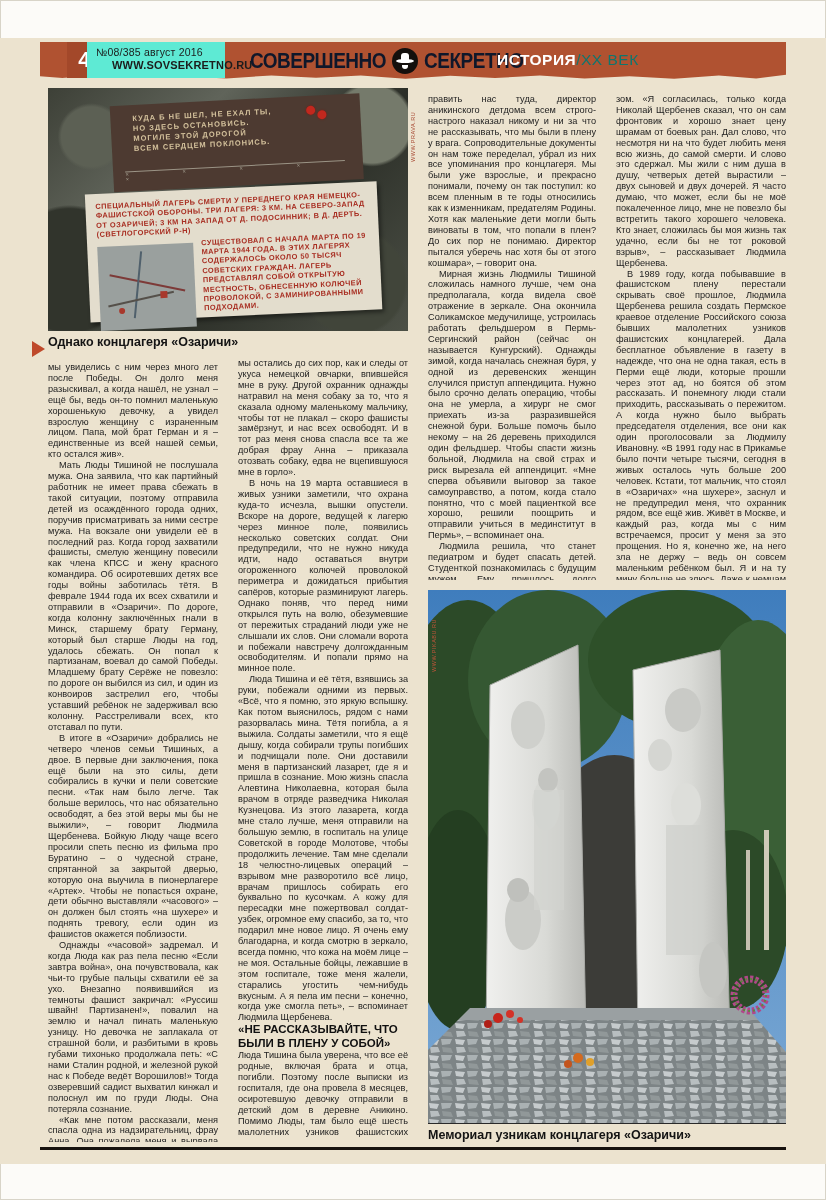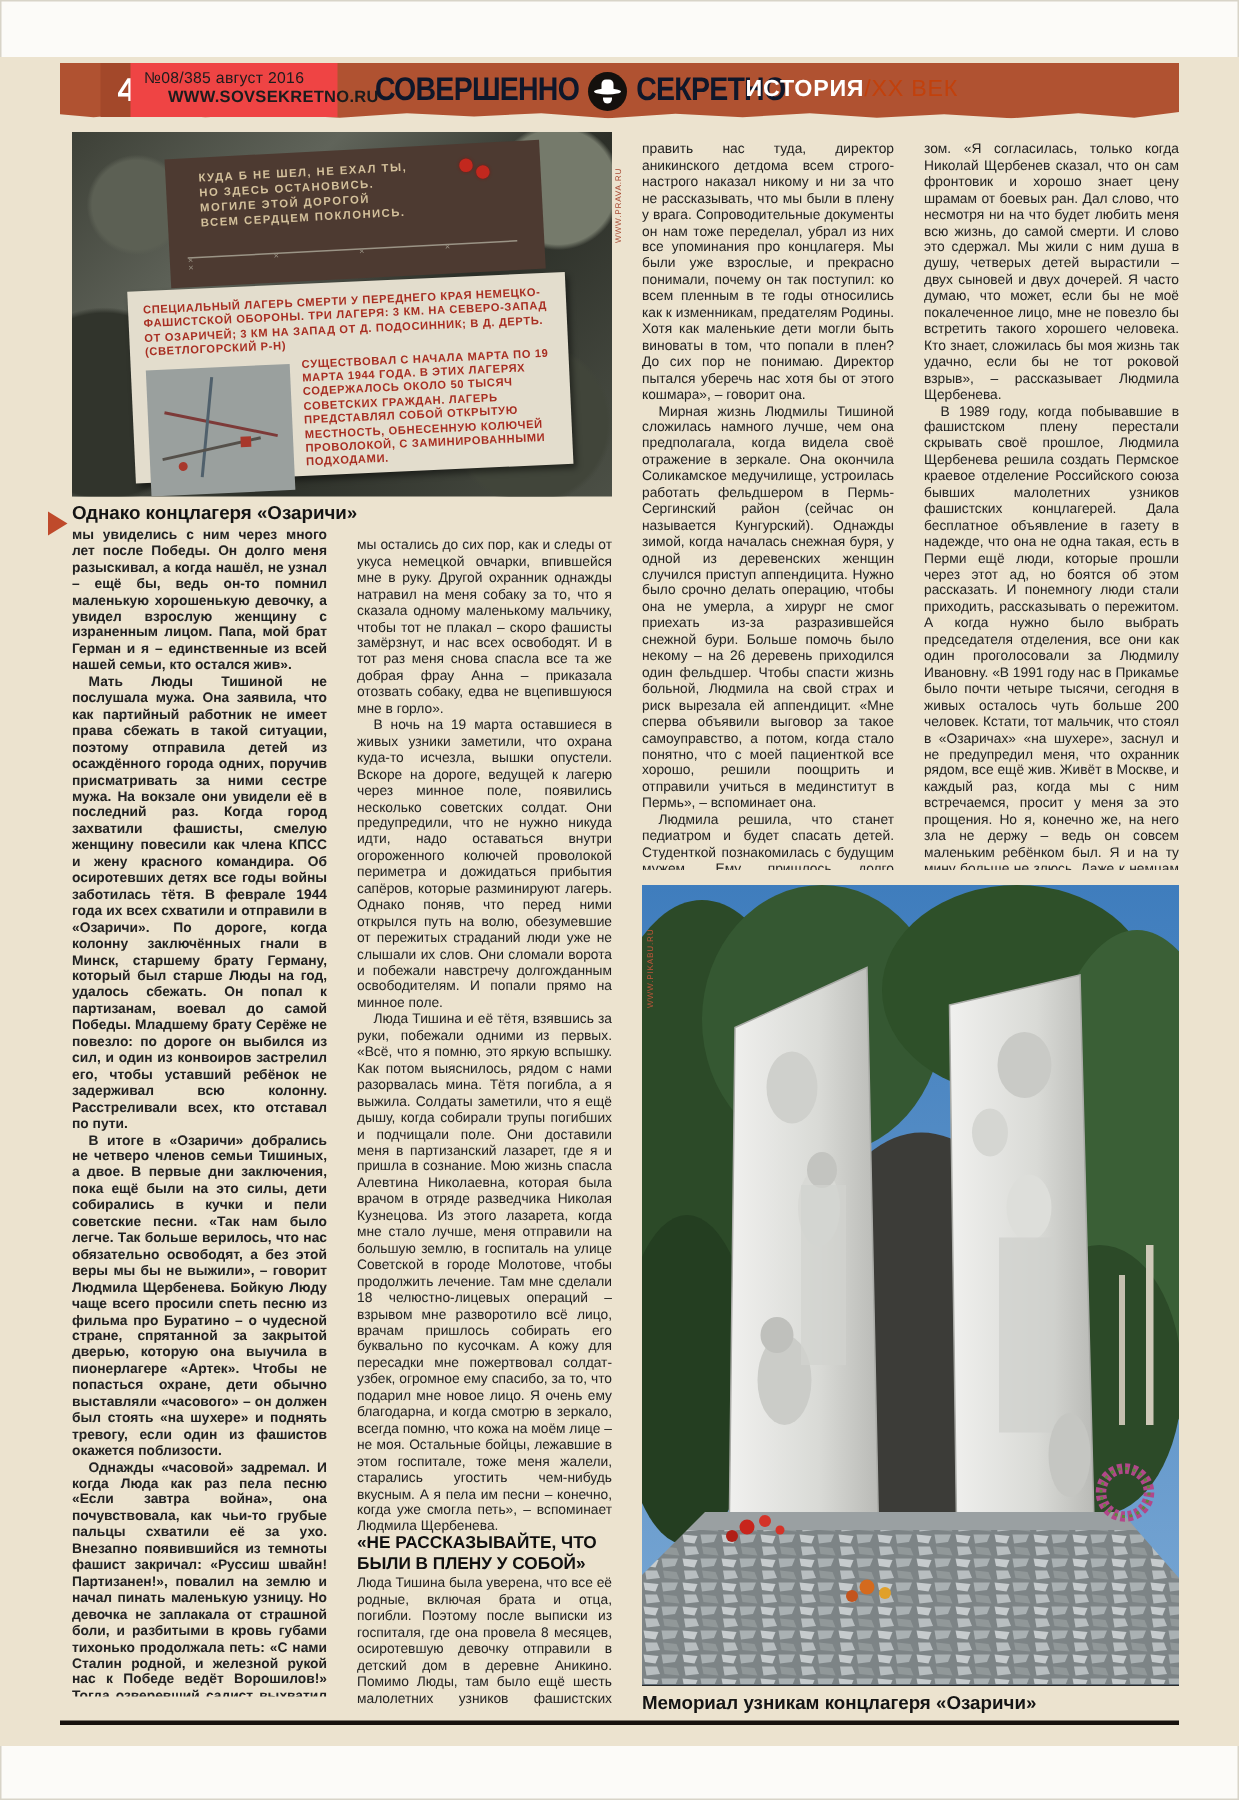--- a/index.html
+++ b/index.html
@@ -6,33 +6,33 @@
   body{width:826px;height:1200px;position:relative;background:#fcfbf8;
        font-family:"Liberation Sans","DejaVu Sans",sans-serif;overflow:hidden;}
   .page-frame{position:absolute;left:0;top:0;width:824px;height:1198px;border:1px solid #d8d4c8;}
   .paper{position:absolute;left:0;top:38px;width:826px;height:1126px;background:#ece3cf;}
 
   
   .band{position:absolute;left:40px;top:42px;width:746px;height:38px;background:#b05231;
         clip-path:polygon(0% 0%,100% 0%,100% 86%,96% 96%,91% 88%,85% 97%,79% 90%,73% 96%,67% 88%,61% 95%,55% 89%,49% 97%,43% 88%,37% 94%,31% 88%,25% 96%,19% 90%,13% 95%,7% 88%,3% 95%,0% 90%);}
   .pagenum{position:absolute;left:40px;top:42px;width:47px;height:36px;background:#a3482a;color:#fff;
            font-size:22px;font-weight:bold;display:flex;align-items:center;justify-content:center;margin-left:27px;}
-  .issuebox{position:absolute;left:87px;top:42px;width:138px;height:36px;background:#ef4444;
+  .issuebox{position:absolute;left:87px;top:42px;width:138px;height:36px;background:#5eead4;
             color:#1c1c1c;padding:4px 0 0 9px;box-sizing:border-box;}
   .issuebox .l1{font-size:10.5px;letter-spacing:.2px;}
   .issuebox .l2{font-size:11px;font-weight:bold;letter-spacing:.2px;margin-top:1px;margin-left:16px;}
   .masthead{position:absolute;left:250px;top:46px;height:30px;display:flex;align-items:center;gap:6px;color:#0f172a;}
   .masthead .word{font-size:19px;font-weight:bold;letter-spacing:-.5px;transform:scaleY(1.15);}
   .emblem{width:26px;height:26px;border-radius:50%;background:#14100d;position:relative;flex:0 0 auto;}
   .emblem .brim{position:absolute;left:4px;top:11px;width:18px;height:4px;background:#fff;border-radius:50%;}
   .emblem .crown{position:absolute;left:9px;top:5px;width:8px;height:7px;background:#fff;border-radius:3px 3px 0 0;}
   .emblem .chin{position:absolute;left:10px;top:17px;width:6px;height:4px;background:#fff;border-radius:0 0 3px 3px;}
   .section{position:absolute;left:497px;top:51px;font-size:15.5px;color:#fff;letter-spacing:.5px;}
   .section b{font-weight:bold;}
-  .section span{color:#c2410c;font-weight:normal;}
+  .section span{color:#0f766e;font-weight:normal;}
 
   
   .photo-top{position:absolute;left:48px;top:88px;width:360px;height:243px;overflow:hidden;
      background:
        radial-gradient(circle at 12% 20%,#5c6054 0 8%,transparent 9%),
        radial-gradient(circle at 90% 15%,#757a6b 0 10%,transparent 11%),
        radial-gradient(circle at 85% 80%,#41453a 0 14%,transparent 15%),
        radial-gradient(circle at 6% 75%,#31342c 0 16%,transparent 17%),
        linear-gradient(135deg,#3d4037 0%,#60645a 30%,#2c2f28 60%,#4c5046 100%);}
   .sign{position:absolute;left:30px;top:8px;width:300px;height:222px;transform:rotate(-2deg);}
@@ -117,21 +117,21 @@
         </div>
         <div class="redtxt">СУЩЕСТВОВАЛ С НАЧАЛА МАРТА ПО 19 МАРТА 1944 ГОДА. В ЭТИХ ЛАГЕРЯХ СОДЕРЖАЛОСЬ ОКОЛО 50 ТЫСЯЧ СОВЕТСКИХ ГРАЖДАН. ЛАГЕРЬ ПРЕДСТАВЛЯЛ СОБОЙ ОТКРЫТУЮ МЕСТНОСТЬ, ОБНЕСЕННУЮ КОЛЮЧЕЙ ПРОВОЛОКОЙ, С ЗАМИНИРОВАННЫМИ ПОДХОДАМИ.</div>
       </div>
     </div>
   </div>
 </div>
 <div class="vcredit" style="left:410px;top:92px;height:70px;">WWW.PRAVA.RU</div>
 <div class="cap" style="left:48px;top:335px;">Однако концлагеря «Озаричи»</div>
 <div class="lead-arrow"></div>
 
-<div class="col" style="left:48px;top:351px;width:170px;height:780px;font-weight:bold;">
+<div class="col" style="left:48px;top:362px;width:170px;height:780px;">
   <p class="noind">мы увиделись с ним через много лет после Победы. Он долго меня разыскивал, а когда нашёл, не узнал – ещё бы, ведь он-то помнил маленькую хорошенькую девочку, а увидел взрослую женщину с израненным лицом. Папа, мой брат Герман и я – единственные из всей нашей семьи, кто остался жив».</p>
   <p>Мать Люды Тишиной не послушала мужа. Она заявила, что как партийный работник не имеет права сбежать в такой ситуации, поэтому отправила детей из осаждённого города одних, поручив присматривать за ними сестре мужа. На вокзале они увидели её в последний раз. Когда город захватили фашисты, смелую женщину повесили как члена КПСС и жену красного командира. Об осиротевших детях все годы войны заботилась тётя. В феврале 1944 года их всех схватили и отправили в «Озаричи». По дороге, когда колонну заключённых гнали в Минск, старшему брату Герману, который был старше Люды на год, удалось сбежать. Он попал к партизанам, воевал до самой Победы. Младшему брату Серёже не повезло: по дороге он выбился из сил, и один из конвоиров застрелил его, чтобы уставший ребёнок не задерживал всю колонну. Расстреливали всех, кто отставал по пути.</p>
   <p>В итоге в «Озаричи» добрались не четверо членов семьи Тишиных, а двое. В первые дни заключения, пока ещё были на это силы, дети собирались в кучки и пели советские песни. «Так нам было легче. Так больше верилось, что нас обязательно освободят, а без этой веры мы бы не выжили», – говорит Людмила Щербенева. Бойкую Люду чаще всего просили спеть песню из фильма про Буратино – о чудесной стране, спрятанной за закрытой дверью, которую она выучила в пионерлагере «Артек». Чтобы не попасться охране, дети обычно выставляли «часового» – он должен был стоять «на шухере» и поднять тревогу, если один из фашистов окажется поблизости.</p>
   <p>Однажды «часовой» задремал. И когда Люда как раз пела песню «Если завтра война», она почувствовала, как чьи-то грубые пальцы схватили её за ухо. Внезапно появившийся из темноты фашист закричал: «Руссиш швайн! Партизанен!», повалил на землю и начал пинать маленькую узницу. Но девочка не заплакала от страшной боли, и разбитыми в кровь губами тихонько продолжала петь: «С нами Сталин родной, и железной рукой нас к Победе ведёт Ворошилов!» Тогда озверевший садист выхватил кинжал и полоснул им по груди Люды. Она потеряла сознание.</p>
   <p>«Как мне потом рассказали, меня спасла одна из надзирательниц, фрау Анна. Она пожалела меня и вырвала из рук этого изверга. Отнесла к себе в казарму, уложила на кровать и перевязала рану, – рассказывает Людмила Щербенева. – Оказалось, что тот фашист вырезал у меня на груди красную звезду. Эти шра-</p>
 </div>
 
 <div class="col" style="left:238px;top:358px;width:170px;height:780px;">
   <p class="noind">мы остались до сих пор, как и следы от укуса немецкой овчарки, впившейся мне в руку. Другой охранник однажды натравил на меня собаку за то, что я сказала одному маленькому мальчику, чтобы тот не плакал – скоро фашисты замёрзнут, и нас всех освободят. И в тот раз меня снова спасла все та же добрая фрау Анна – приказала отозвать собаку, едва не вцепившуюся мне в горло».</p>
   <p>В ночь на 19 марта оставшиеся в живых узники заметили, что охрана куда-то исчезла, вышки опустели. Вскоре на дороге, ведущей к лагерю через минное поле, появились несколько советских солдат. Они предупредили, что не нужно никуда идти, надо оставаться внутри огороженного колючей проволокой периметра и дожидаться прибытия сапёров, которые разминируют лагерь. Однако поняв, что перед ними открылся путь на волю, обезумевшие от пережитых страданий люди уже не слышали их слов. Они сломали ворота и побежали навстречу долгожданным освободителям. И попали прямо на минное поле.</p>

